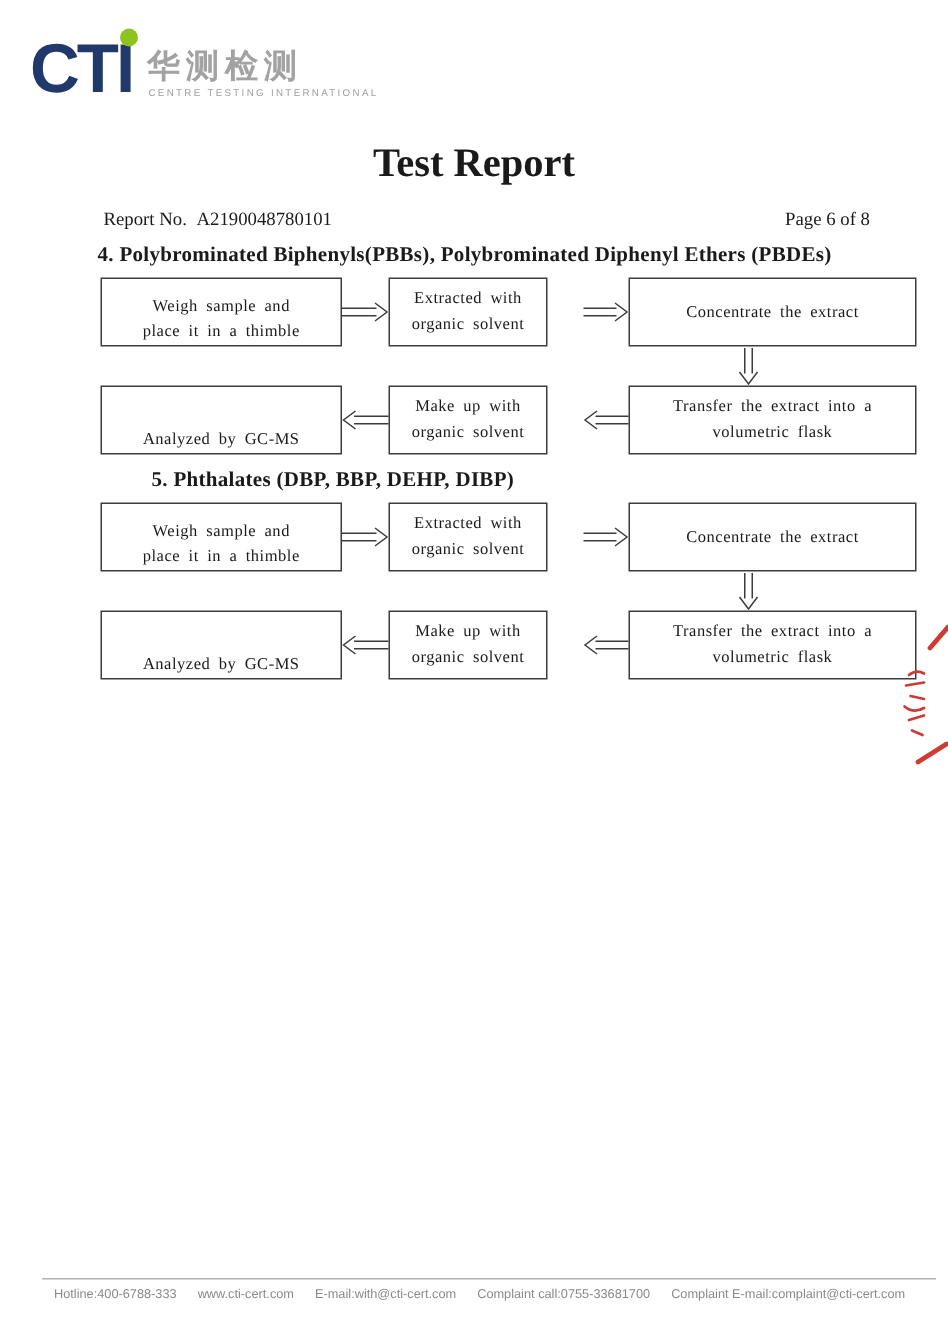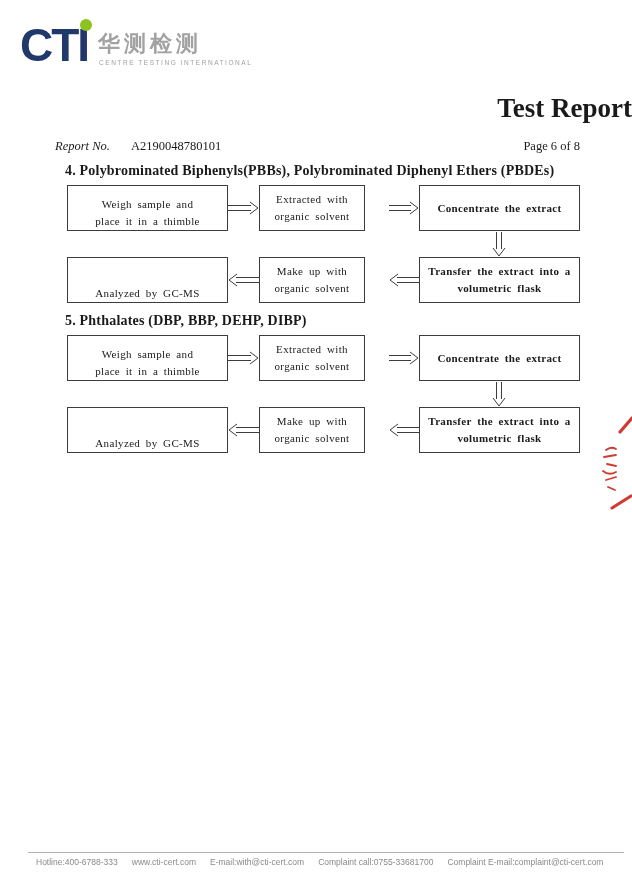--- a/index.html
+++ b/index.html
@@ -35,49 +35,49 @@
   .logo-sub {
     position: absolute; left: 79px; top: 41px;
     font-family: "Liberation Sans", sans-serif;
     font-size: 6.5px; letter-spacing: 1.55px; color: #9e9e9e;
     white-space: nowrap;
   }
 
   
   .doc-title {
     position: absolute; left: 0; right: 0; top: 93px;
-    text-align: right;
+    text-align: center;
     font-size: 27px; font-weight: bold;
   }
   .report-row { position: absolute; left: 0; right: 0; top: 139px; height: 16px; font-size: 12.5px; }
-  .report-no-label { position: absolute; left: 55px; font-style: italic; }
+  .report-no-label { position: absolute; left: 69px; }
   .report-no-value { position: absolute; left: 131px; }
   .page-indicator  { position: absolute; right: 52px; }
 
   .sec-heading {
     position: absolute; left: 65px;
     font-size: 14px; font-weight: bold; letter-spacing: 0.2px;
     white-space: nowrap;
   }
   #sec4-heading { top: 163px; }
-  #sec5-heading { top: 313px; }
+  #sec5-heading { top: 313px; margin-left: 36px; }
 
   
   .fbox {
     position: absolute; height: 46px;
     border: 1px solid #3c3c3c; background: #ffffff;
     display: flex; flex-direction: column;
     align-items: center; justify-content: center;
     font-size: 11px; line-height: 17px;
     letter-spacing: 0.35px; word-spacing: 2.5px;
     text-align: center;
   }
   .col1 { left: 67px;  width: 161px; justify-content: flex-end; }
   .col2 { left: 259px; width: 106px; }
-  .col3 { left: 419px; width: 161px; font-weight: bold; }
+  .col3 { left: 419px; width: 192px; }
 
   .arrow { position: absolute; }
   .arrow svg { display: block; }
 
   
   .stamp { position: absolute; left: 597px; top: 410px; width: 35px; height: 110px; }
 
   
   .footer-line {
     position: absolute; left: 28px; right: 8px; top: 852px;

